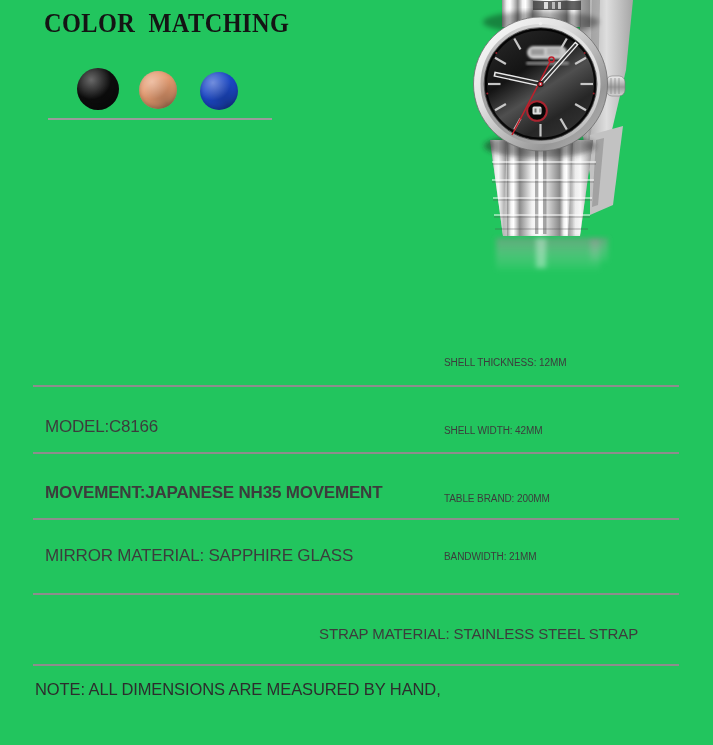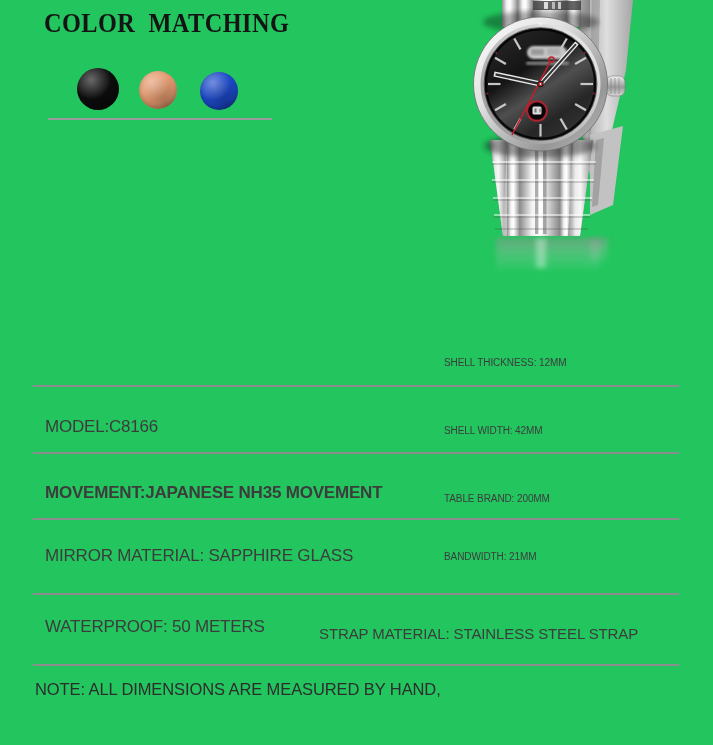--- a/index.html
+++ b/index.html
@@ -237,19 +237,18 @@
   <div class="abs divider d2"></div>
 
   <div class="abs spec-left l3">MOVEMENT:JAPANESE NH35 MOVEMENT</div>
   <div class="abs spec-right r3">TABLE BRAND: 200MM</div>
   <div class="abs divider d3"></div>
 
   <div class="abs spec-left l4">MIRROR MATERIAL: SAPPHIRE GLASS</div>
   <div class="abs spec-right r4">BANDWIDTH: 21MM</div>
   <div class="abs divider d4"></div>
 
-  <div class="abs spec-left l5">WATERPROOF: 50 METERS</div>
   <div class="abs spec-right r5">STRAP MATERIAL: STAINLESS STEEL STRAP</div>
   <div class="abs divider d5"></div>
 
   <div class="abs note note1">NOTE: ALL DIMENSIONS ARE MEASURED BY HAND,</div>
 
 </div>
 
 </body></html>

